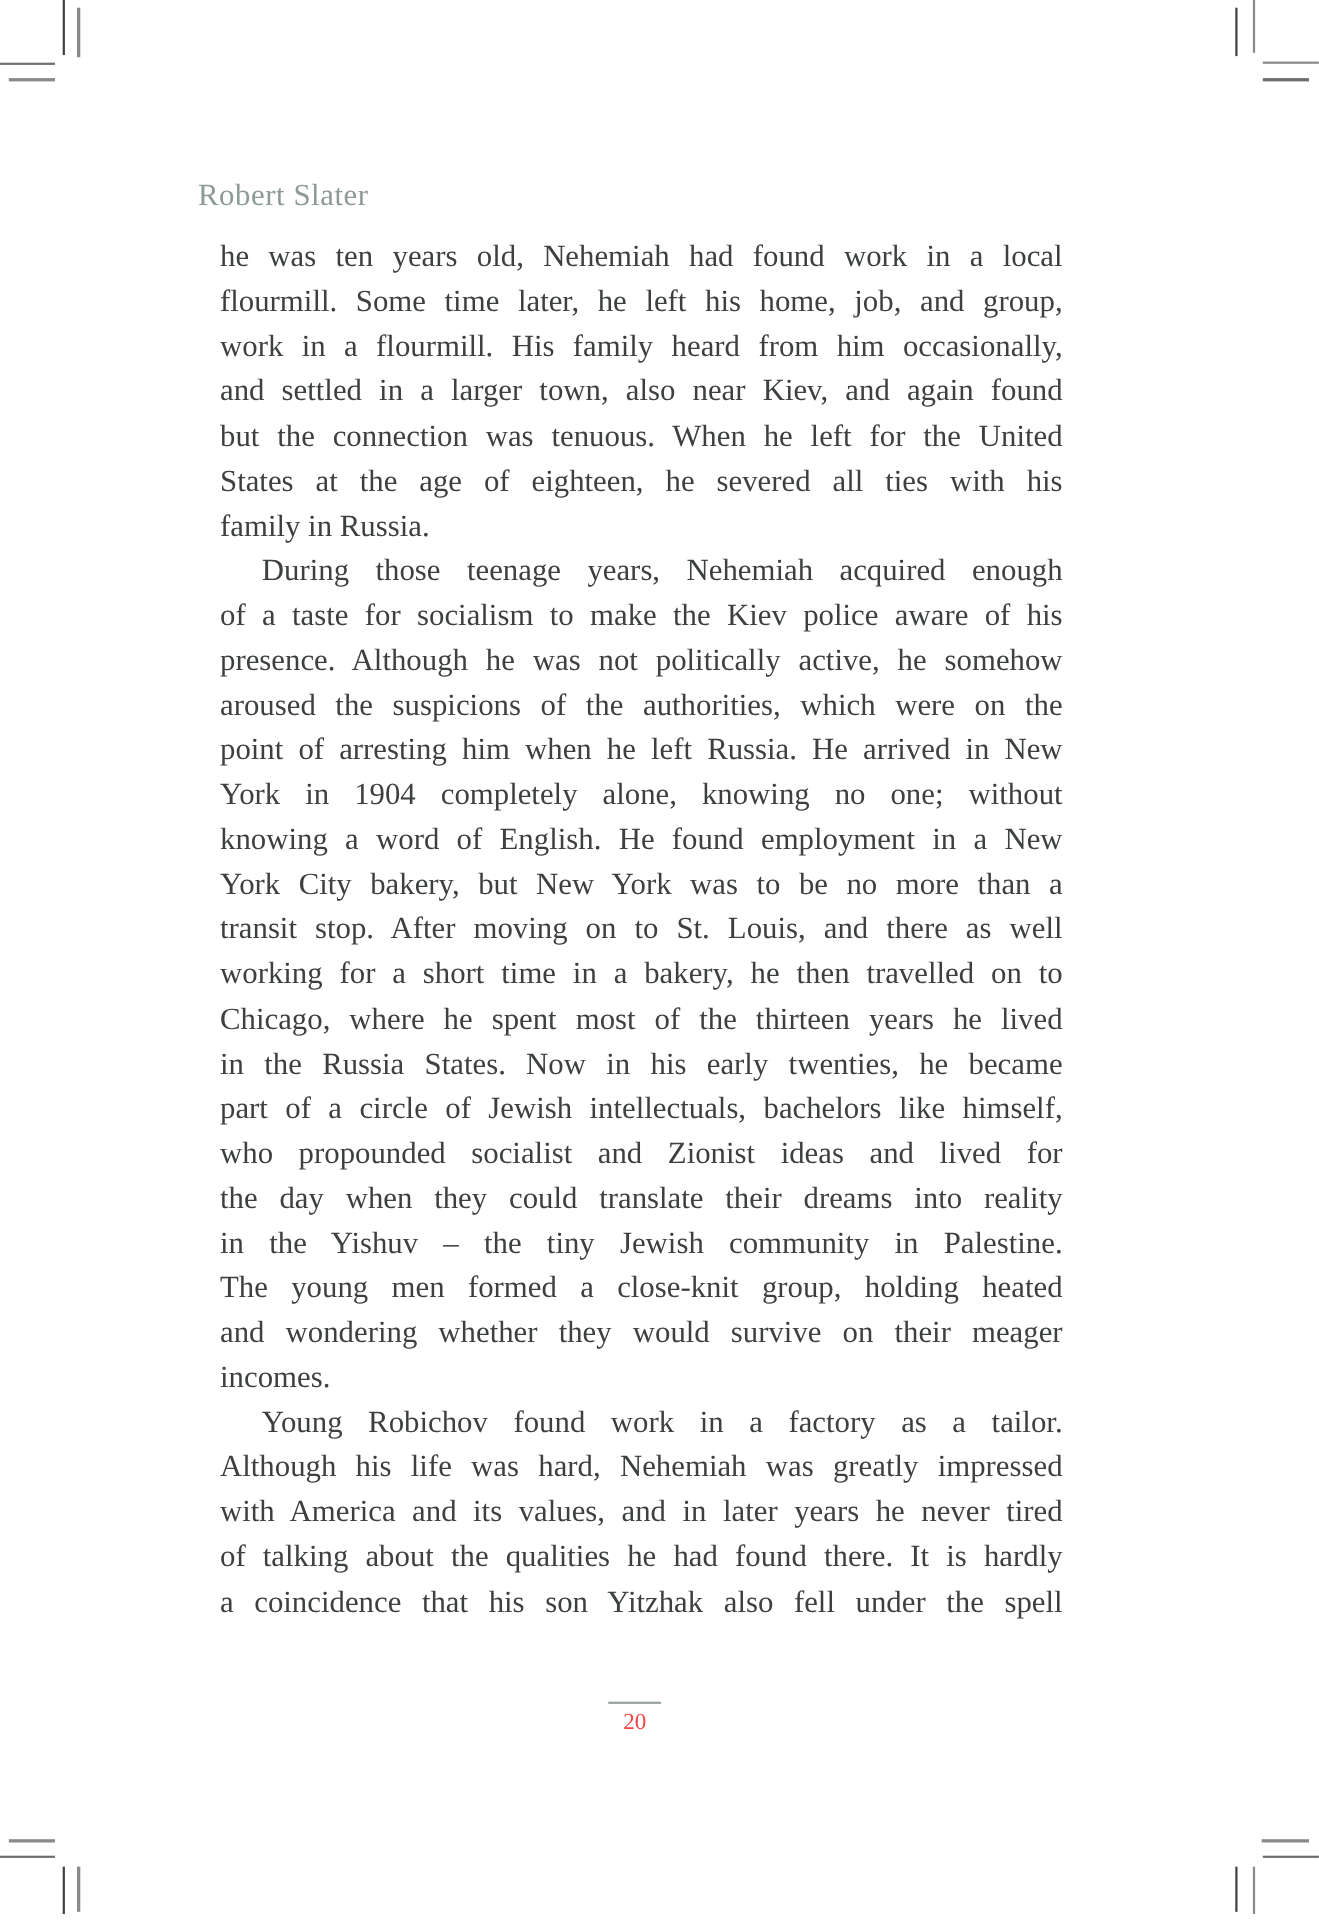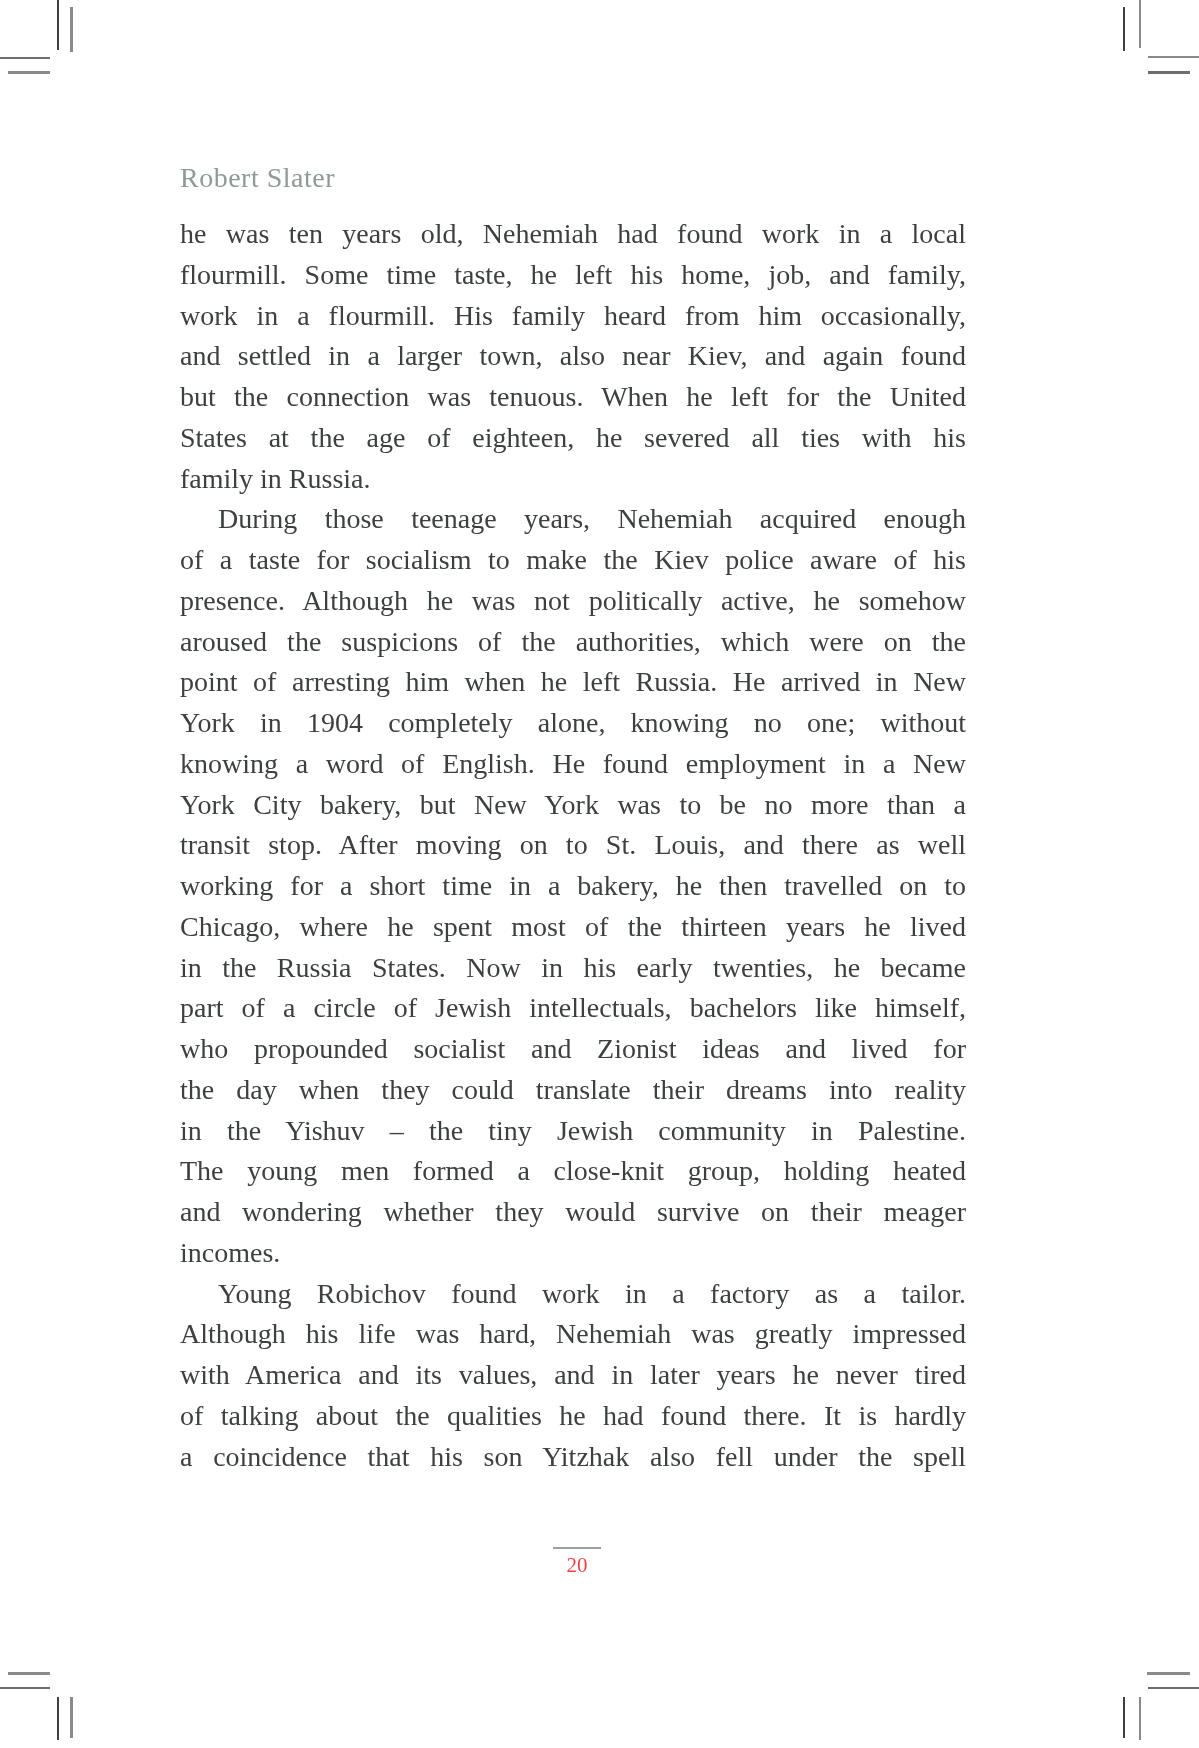--- a/index.html
+++ b/index.html
@@ -35,20 +35,21 @@
     width: 786px;
     font-size: 28px;
     line-height: 40.75px;
     color: #3c403e;
   }
   #body-text .line {
     text-align: justify;
     text-align-last: justify;
     white-space: normal;
     height: 40.75px;
+    margin-left: 20px;
   }
   #body-text .line.no-justify {
     text-align: center;
     text-align-last: left;
   }
   #body-text .line.indent {
     text-indent: 38px;
   }
 
   
@@ -120,21 +121,21 @@
 
   <div class="cm cm-gray cm-br-h1"></div>
   <div class="cm cm-mid  cm-br-h2"></div>
   <div class="cm cm-dark cm-br-v1"></div>
   <div class="cm cm-gray cm-br-v2"></div>
 
   <div id="running-header">Robert Slater</div>
 
   <div id="body-text">
       <div class="line">he was ten years old, Nehemiah had found work in a local</div>
-      <div class="line">flourmill. Some time taste, he left his home, job, and family,</div>
+      <div class="line">flourmill. Some time later, he left his home, job, and group,</div>
       <div class="line">work in a flourmill. His family heard from him occasionally,</div>
       <div class="line">and settled in a larger town, also near Kiev, and again found</div>
       <div class="line">but the connection was tenuous. When he left for the United</div>
       <div class="line">States at the age of eighteen, he severed all ties with his</div>
       <div class="line no-justify">family in Russia.</div>
       <div class="line indent">During those teenage years, Nehemiah acquired enough</div>
       <div class="line">of a taste for socialism to make the Kiev police aware of his</div>
       <div class="line">presence. Although he was not politically active, he somehow</div>
       <div class="line">aroused the suspicions of the authorities, which were on the</div>
       <div class="line">point of arresting him when he left Russia. He arrived in New</div>

